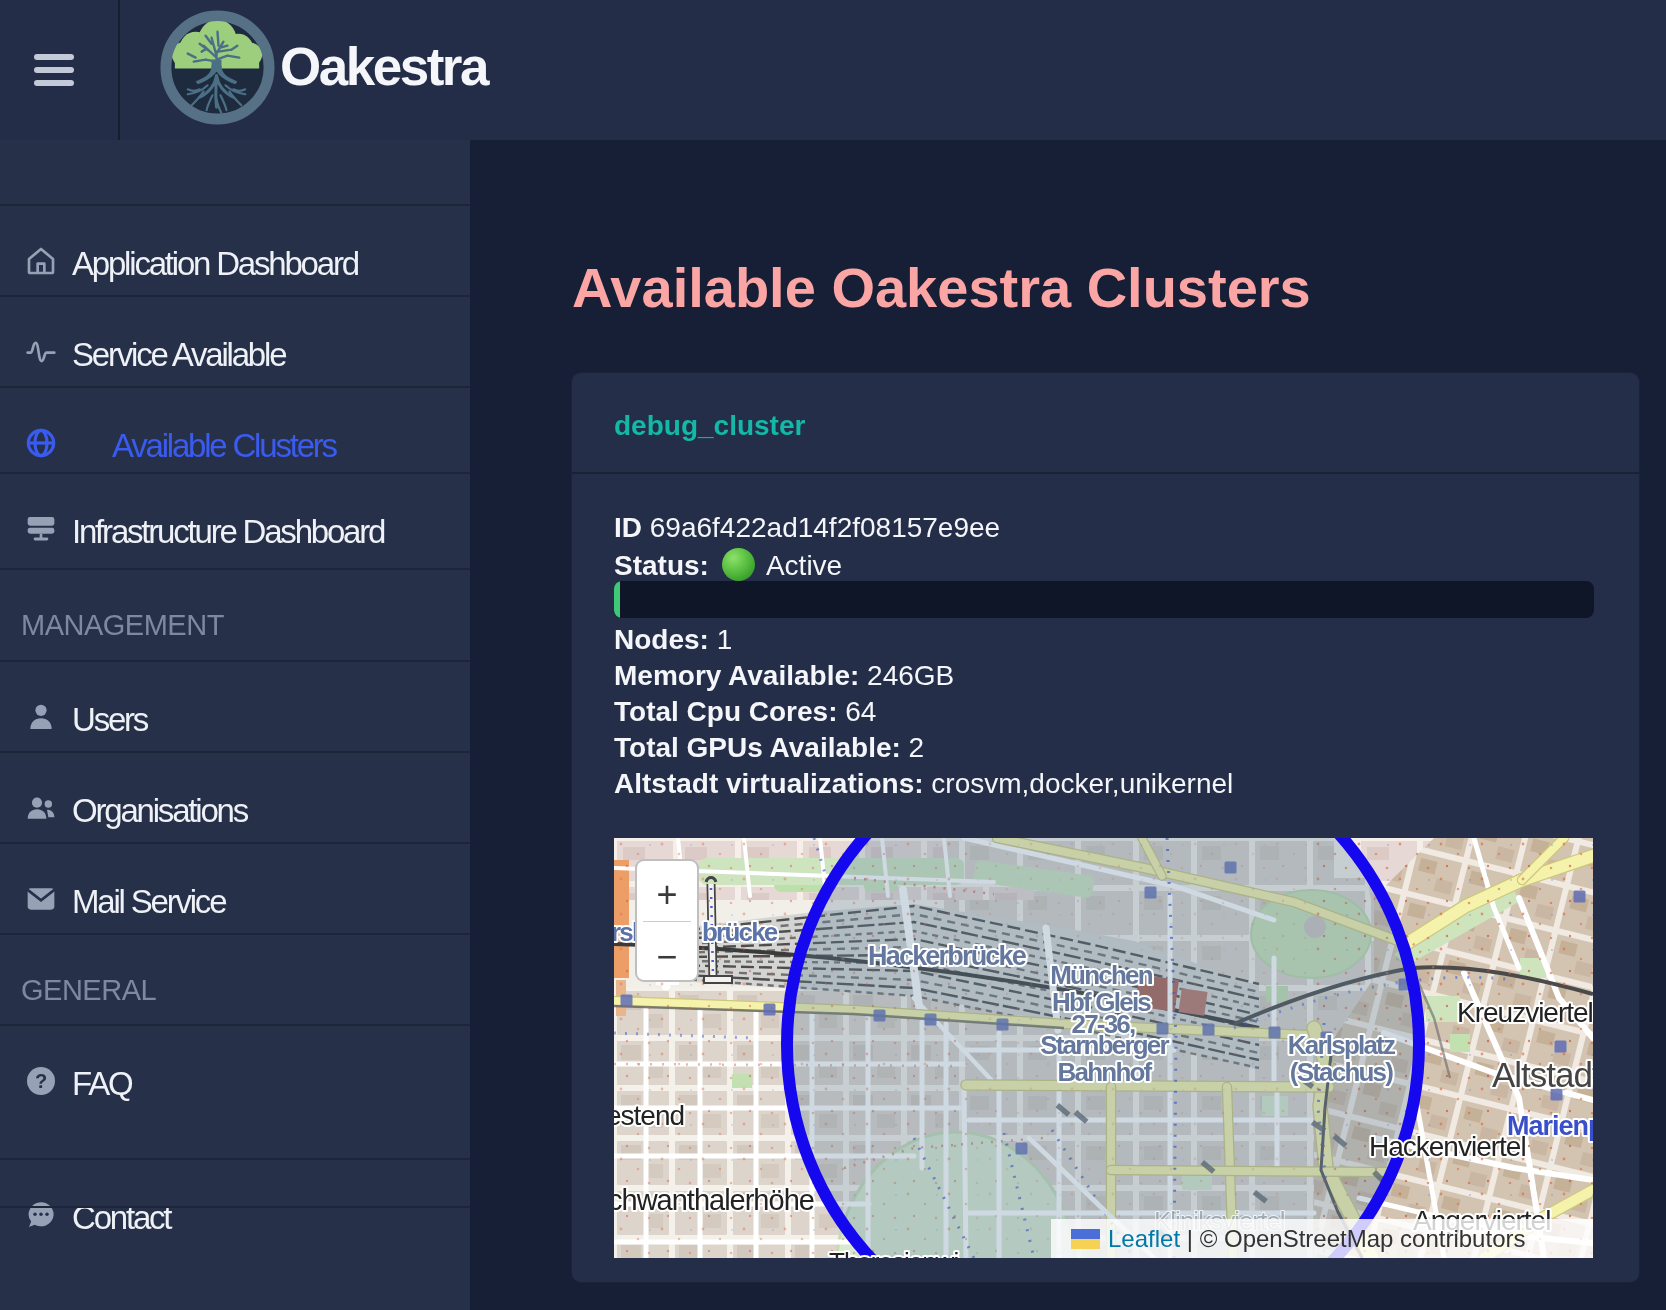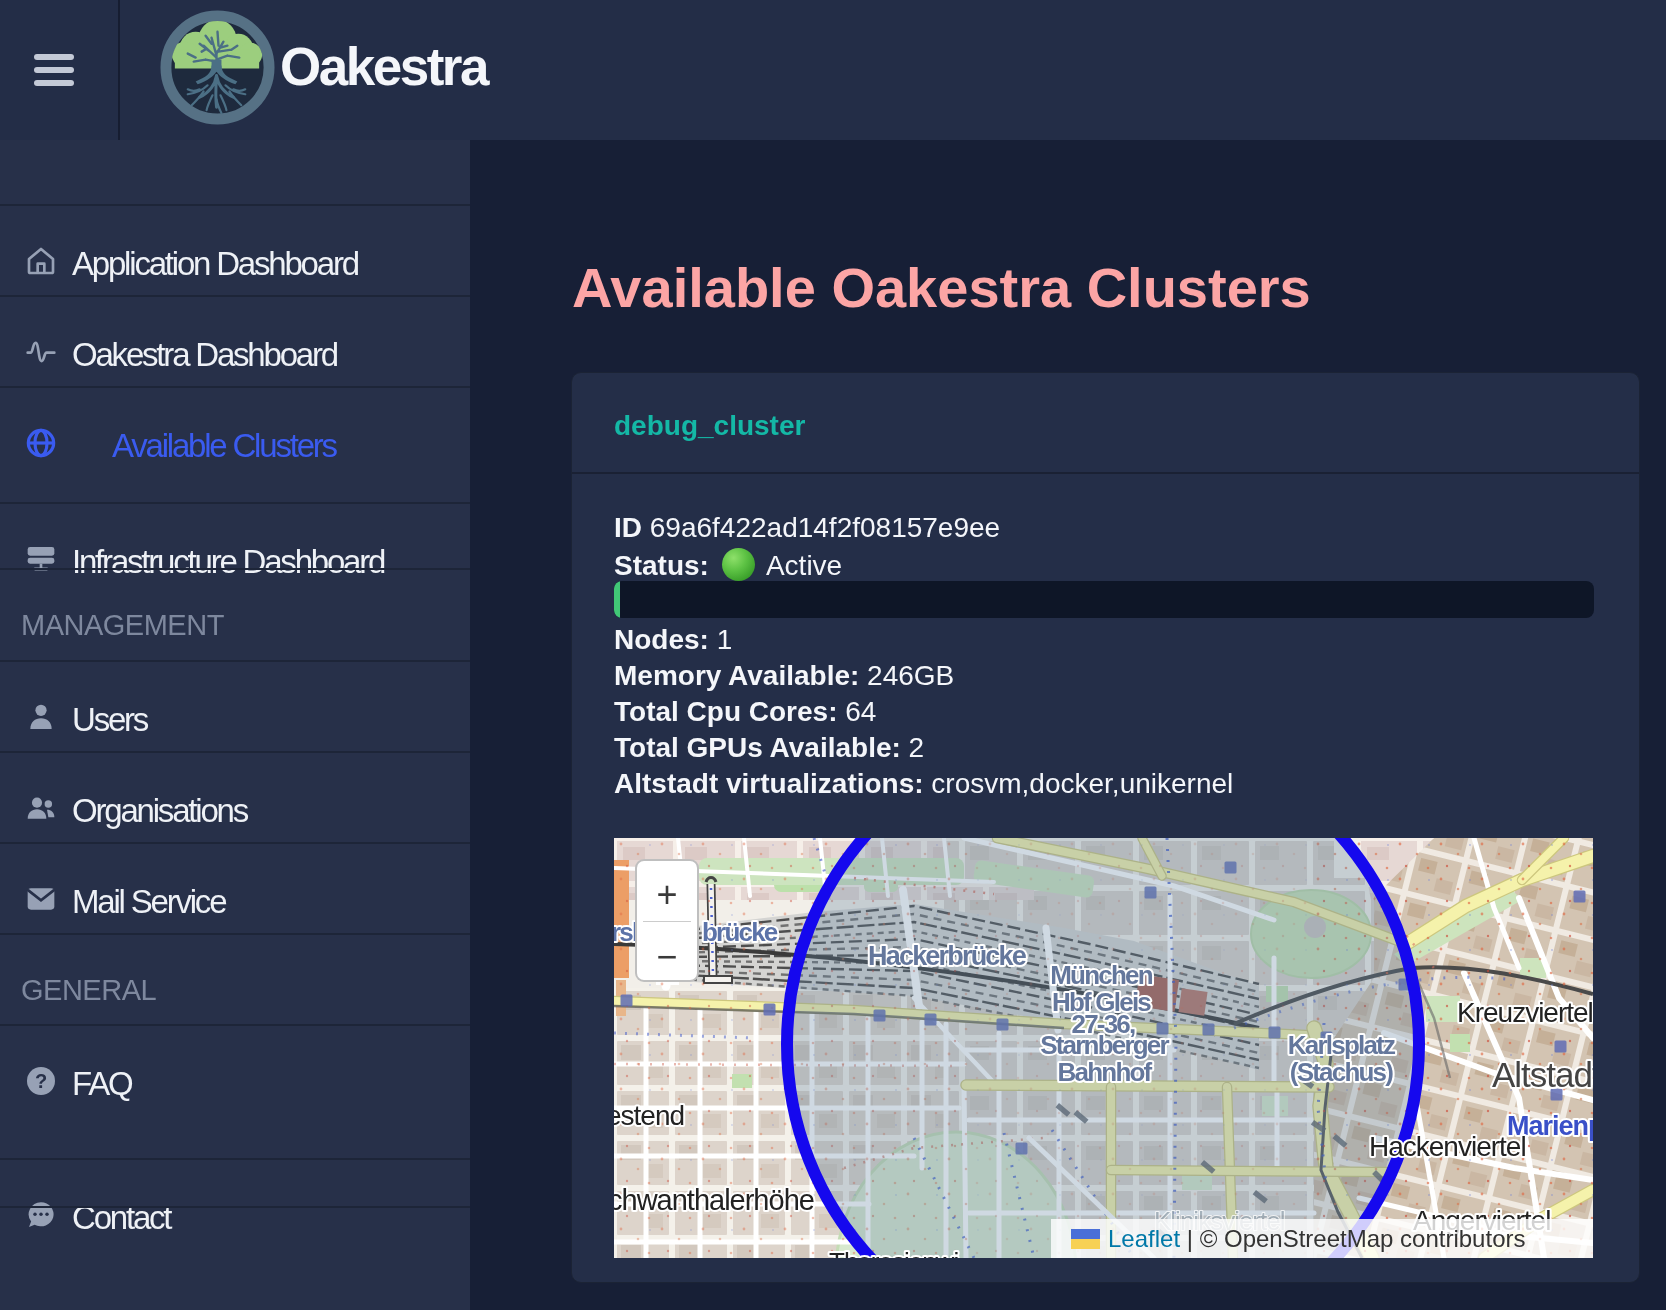--- a/index.html
+++ b/index.html
@@ -87,31 +87,31 @@
   <svg class="sicon" viewBox="0 0 24 24" fill="none" stroke="#97a1b5" stroke-width="2" stroke-linejoin="round">
       <path d="M3 10.5 L12 3 L21 10.5 V20 a1 1 0 0 1 -1 1 H4 a1 1 0 0 1 -1 -1 Z"></path>
       <path d="M9.5 21 V14 h5 v7"></path>
     </svg>
   <span class="slabel">Application Dashboard</span>
 </div>
 <div class="abs srow" style="top:295px">
   <svg class="sicon" viewBox="0 0 24 24" fill="none" stroke="#97a1b5" stroke-width="2" stroke-linecap="round" stroke-linejoin="round">
       <path d="M2 12.5 h2.2 C6 12.5 5.8 5.2 8 5.2 C10.4 5.2 10 18.8 12.4 18.8 C14.6 18.8 14.2 12.5 16.2 12.5 H22"></path>
     </svg>
-  <span class="slabel">Oakestra Dashboard</span>
+  <span class="slabel">Service Available</span>
 </div>
 <div class="abs srow" style="top:386px">
   <svg class="sicon" viewBox="0 0 24 24" fill="none" stroke="#3a5bf0" stroke-width="2.4">
       <circle cx="12" cy="12" r="9.5"></circle>
       <ellipse cx="12" cy="12" rx="4.5" ry="9.5"></ellipse>
       <path d="M2.5 12 h19"></path>
     </svg>
   <span class="slabel blue">Available Clusters</span>
 </div>
-<div class="abs srow" style="top:502px">
+<div class="abs srow" style="top:472px">
   <svg class="sicon" viewBox="0 0 24 24" fill="#97a1b5">
       <rect x="2" y="3" width="20" height="6.5" rx="1.8"></rect>
       <rect x="2" y="11" width="20" height="4.5" rx="1.8"></rect>
       <rect x="11" y="15.5" width="2" height="3.5"></rect>
       <rect x="6.5" y="18.4" width="11" height="2.2" rx="1.1"></rect>
     </svg>
   <span class="slabel">Infrastructure Dashboard</span>
 </div>
 <div class="abs srow" style="top:568px">
     <span class="shead">MANAGEMENT</span>

